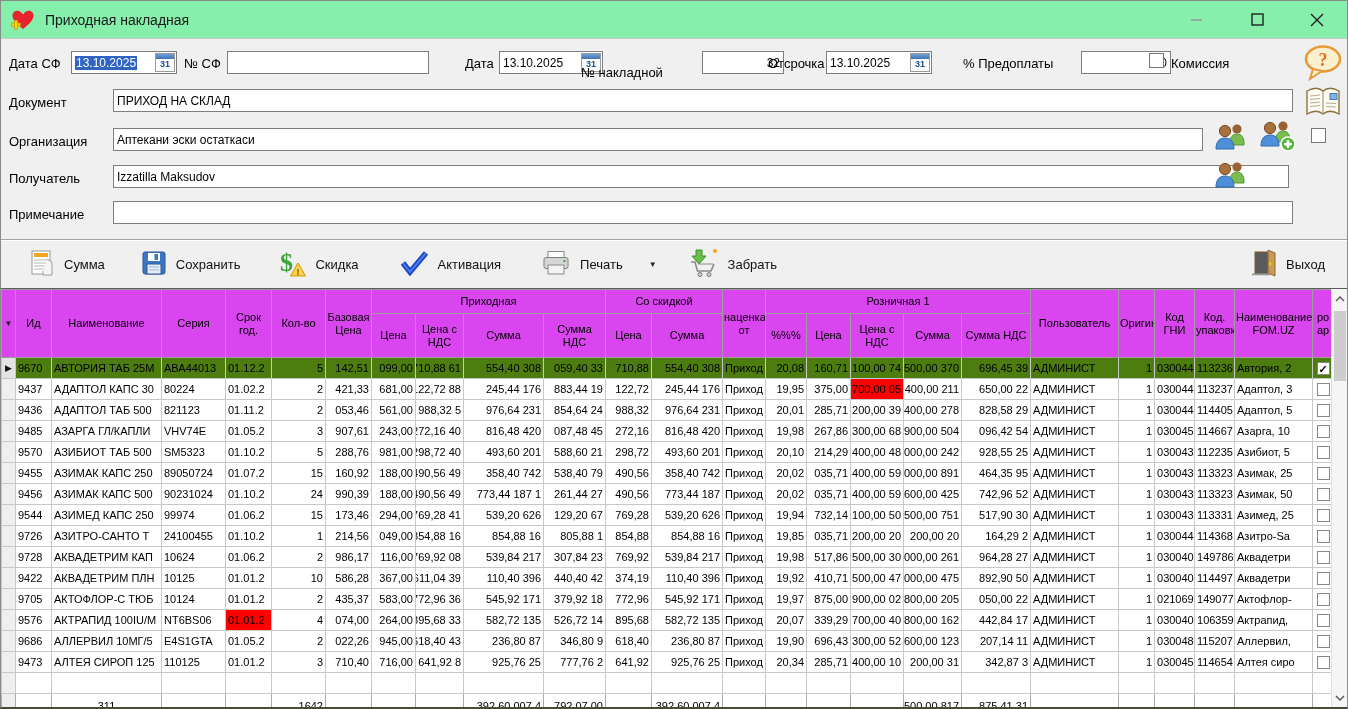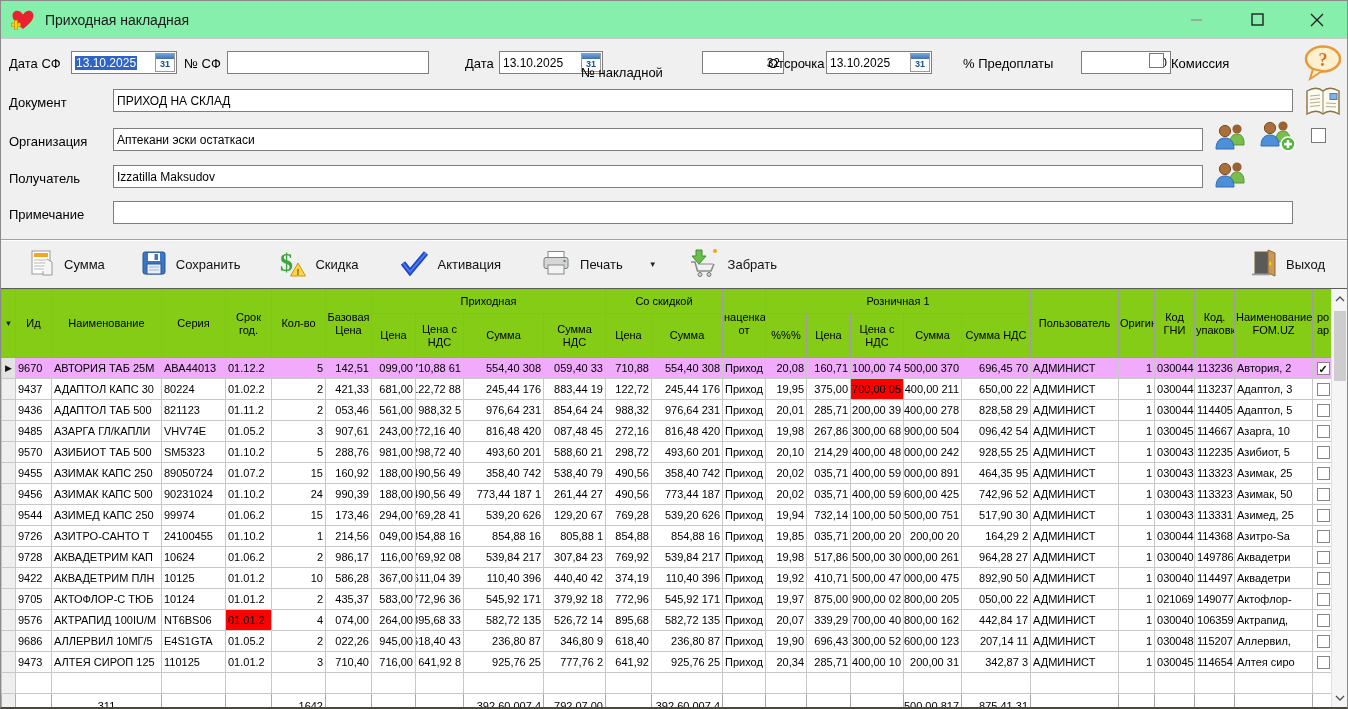--- a/index.html
+++ b/index.html
@@ -27,29 +27,29 @@
   
   .toolbar{height:49px;background:#f0f0f0;border-top:1px solid #a3a3a3;box-shadow:inset 0 1px 0 #ffffff;
     display:flex;align-items:center;font-size:13px;color:#111;}
   .tbtn{display:flex;align-items:center;gap:9px;cursor:default;}
   .tbtn .lbl{white-space:nowrap;}
   .dropdown-arrow{font-size:8px;color:#222;margin-left:26px;}
   .tbtn-exit{margin-left:auto;margin-right:22px;}
   
   .grid-area{position:relative;height:420px;background:#fff;border-top:1px solid #5c5c5c;}
   table.grid{table-layout:fixed;border-collapse:collapse;width:1332px;height:419px;font-size:11px;color:#000;}
-  table.grid th{background:#84cc16;border:1px solid #9e9e9e;font-weight:normal;text-align:center;
+  table.grid th{background:#d946ef;border:1px solid #9e9e9e;font-weight:normal;text-align:center;
     vertical-align:middle;padding:0 1px;overflow:hidden;line-height:13px;}
   tr.h1{height:24px;} tr.h2{height:44px;}
   table.grid tbody td{border:1px solid #c8c8c8;padding:0 2px;white-space:nowrap;overflow:hidden;height:21px;}
   td.num{text-align:right;direction:rtl;}
   td.txt{text-align:left;}
   td.ind{background:#efefef;border:1px solid #adadad;padding:0;text-align:center;font-size:9px;color:#111;}
   th.corner{font-size:8px;color:#222;}
-  tr.selected td{background:#f0abfc;}
+  tr.selected td{background:#4d7c0f;}
   tr.selected td.ind{background:#e3e3e3;}
   td.redcell{background:#ff0000;}
   tr.filler td{border-top:none;border-bottom:none;height:auto;}
   tfoot td{border:1px solid #a9a9a9;background:#fff;height:25px;padding:0 2px;white-space:nowrap;overflow:hidden;}
   tfoot td.num{text-align:right;direction:rtl;}
   tfoot td.ctr{text-align:center;}
   .gridcheck{width:13px;height:13px;border:1px solid #878787;background:#fff;margin:0 auto;
     font-size:11px;line-height:12px;font-weight:bold;color:#111;text-align:center;}
   
   .vscroll{position:absolute;top:0;right:0;width:16px;height:419px;background:#f5f5f5;border-left:1px solid #e0e0e0;}
@@ -173,21 +173,21 @@
         <circle cx="11" cy="9" r="5.6" fill="#a96f3d" stroke="#7a4a22"></circle>
         <path d="M2 27 c0-8 4-11 9-11 s9 3 9 11 z" fill="#4e8fd9" stroke="#2f6cb0"></path>
         <circle cx="29" cy="25" r="7" fill="#52b43c" stroke="#fff" stroke-width="1.5"></circle>
         <rect x="25" y="23.8" width="8" height="2.6" fill="#fff"></rect>
         <rect x="27.7" y="21.1" width="2.6" height="8" fill="#fff"></rect>
       </svg>
     </div>
     <span class="cb" style="left:1310px;top:89px"></span>
 
     <span class="flabel" style="left:8px;top:132px">Получатель</span>
-    <div class="fbox" style="left:112px;top:126px;width:1090px">
+    <div class="fbox" style="left:112px;top:126px;width:1176px">
       <span>Izzatilla Maksudov</span>
     </div>
     <div class="icon-btn" style="left:1213px;top:120px">
       <svg width="34" height="32" viewBox="0 0 34 32">
         <circle cx="23" cy="8" r="4.6" fill="#9a6233"></circle>
         <path d="M16 22 c0-6 3-9 7-9 s7 3 7 9 v2 h-14z" fill="#79bd4e" stroke="#57933a"></path>
         <circle cx="11" cy="10" r="5.6" fill="#a96f3d" stroke="#7a4a22"></circle>
         <path d="M2 28 c0-8 4-11 9-11 s9 3 9 11 z" fill="#4e8fd9" stroke="#2f6cb0"></path>
       </svg>
     </div>
@@ -359,21 +359,21 @@
             <td class="num">61 710,88</td>
             <td class="num">308 554,40</td>
             <td class="num">33 059,40</td>
             <td class="num">710,88</td>
             <td class="num">308 554,40</td>
             <td class="txt">Приход</td>
             <td class="num">20,08</td>
             <td class="num">160,71</td>
             <td class="num">74 100,00</td>
             <td class="num">370 500,00</td>
-            <td class="num">70 696,45</td>
+            <td class="num">39 696,45</td>
             <td class="txt">АДМИНИСТ</td>
             <td class="num">1</td>
             <td class="txt">030044</td>
             <td class="txt">113236</td>
             <td class="txt">Автория, 2</td>
             <td>
               <div class="gridcheck">✓</div>
             </td>
           </tr>
           <tr>

